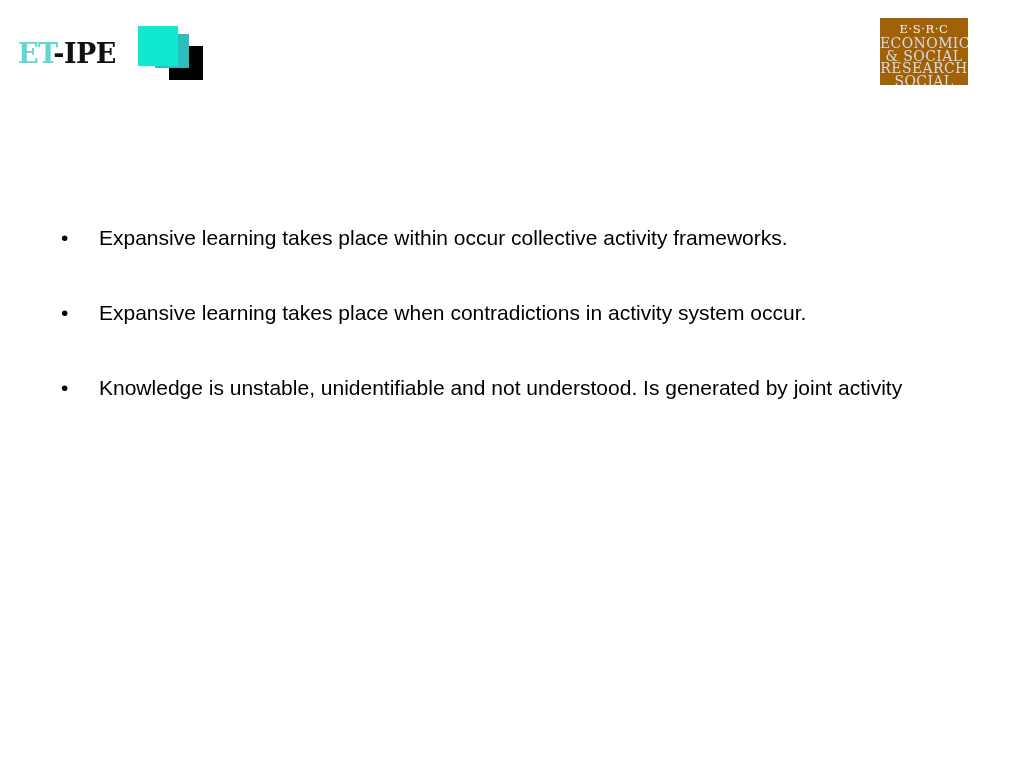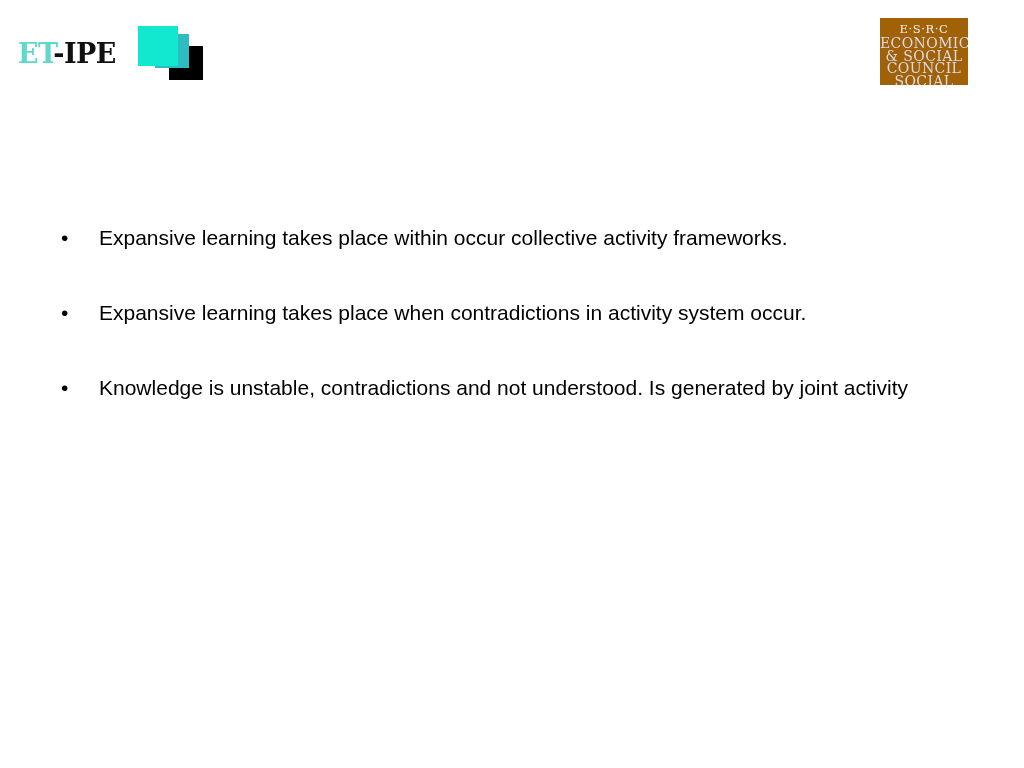--- a/index.html
+++ b/index.html
@@ -152,36 +152,36 @@
       <div class="sq sq-black"></div>
       <div class="sq sq-mid"></div>
       <div class="sq sq-front"></div>
     </div>
   </div>
 
   <div class="esrc-logo">
     <div class="esrc-initials">E·S·R·C</div>
     <div class="esrc-line">ECONOMIC</div>
     <div class="esrc-line">&amp; SOCIAL</div>
-    <div class="esrc-line">COUNCIL</div>
+    <div class="esrc-line">RESEARCH</div>
     <div class="esrc-line">SOCIAL</div>
   </div>
 
   <div class="body-list">
 
     <div class="bullet-row">
       <div class="bullet-marker">•</div>
       <div class="bullet-text">Expansive learning takes place within occur collective activity frameworks.</div>
     </div>
 
     <div class="bullet-row">
       <div class="bullet-marker">•</div>
       <div class="bullet-text">Expansive learning takes place when contradictions in activity system occur.</div>
     </div>
 
     <div class="bullet-row">
       <div class="bullet-marker">•</div>
-      <div class="bullet-text">Knowledge is unstable, contradictions and not understood. Is generated by joint activity</div>
+      <div class="bullet-text">Knowledge is unstable, unidentifiable and not understood. Is generated by joint activity</div>
     </div>
 
   </div>
 
 </div>
 
 </body></html>

